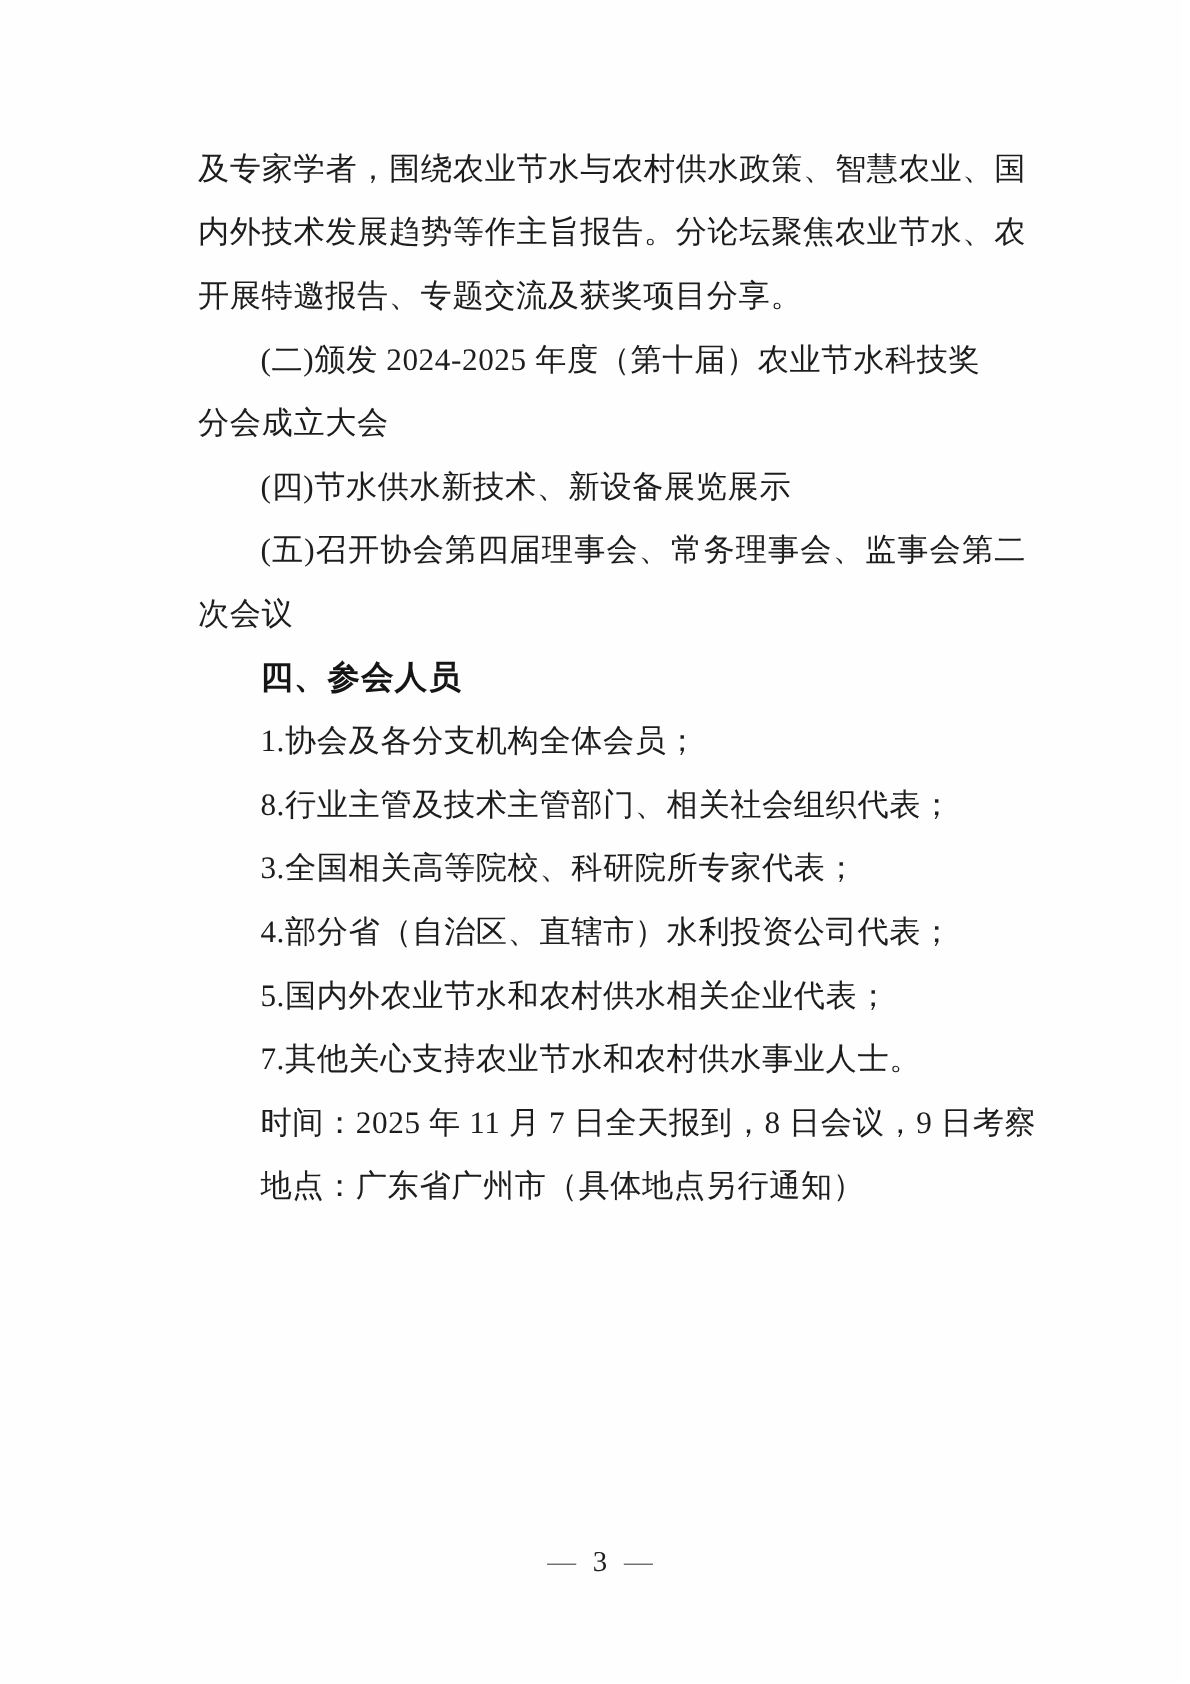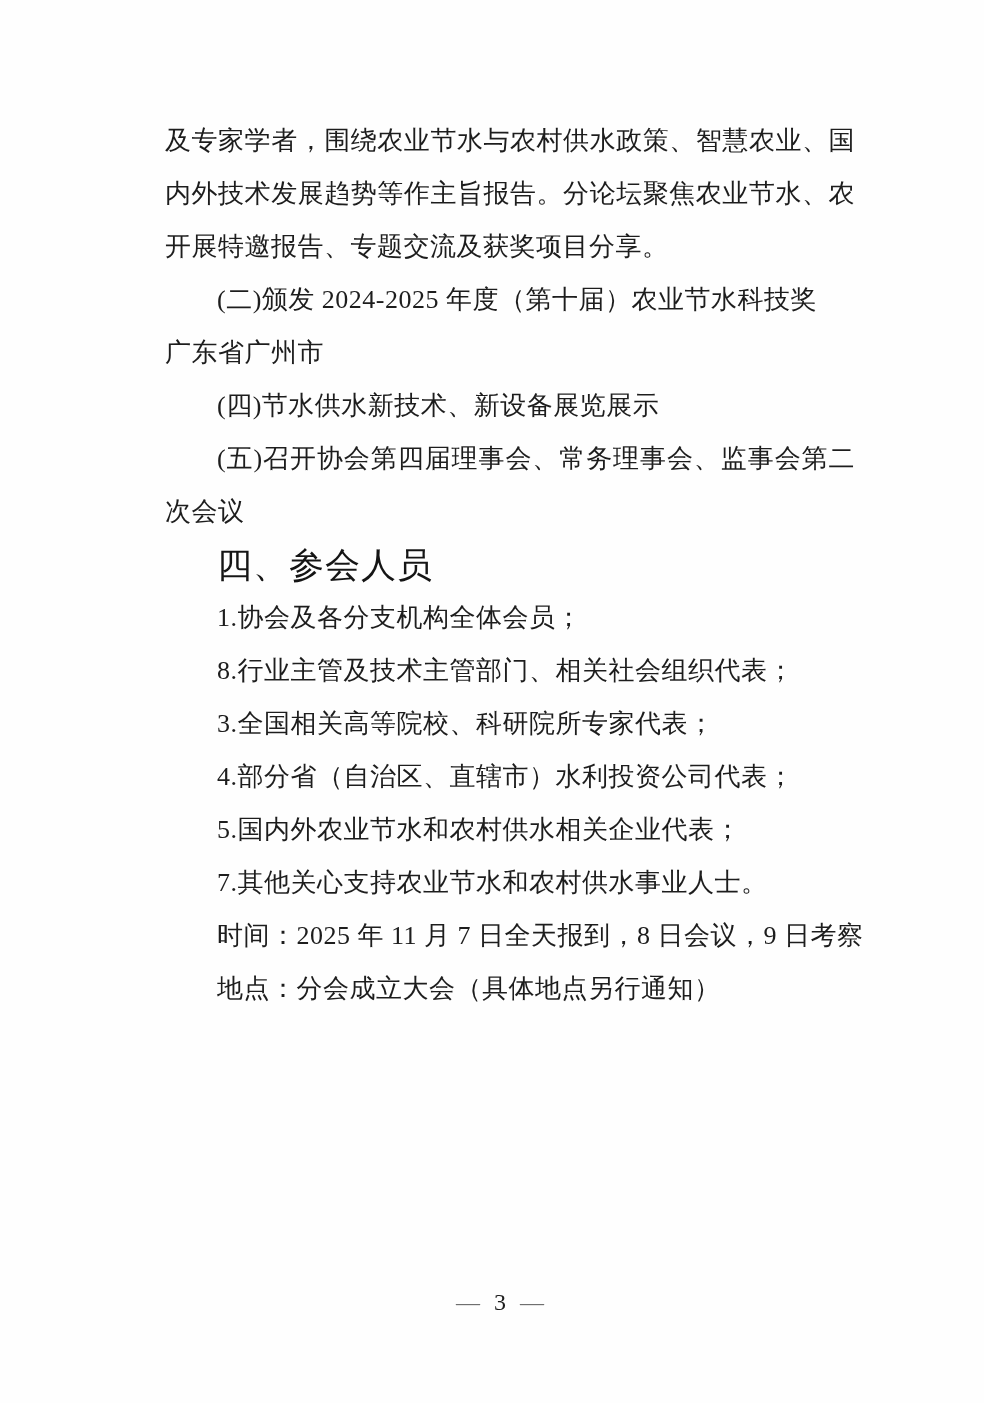--- a/index.html
+++ b/index.html
@@ -35,22 +35,22 @@
     text-align: justify;
     text-align-last: justify;
   }
   
   .ind {
     text-indent: 52px;
   }
   
   .head {
     font-family: "Liberation Sans", "DejaVu Sans", sans-serif;
-    font-weight: 400;
-    font-size: 35px;
+    font-weight: 700;
+    font-size: 27px;
     color: #151515;
     letter-spacing: 1px;
   }
   .footer {
     position: absolute;
     left: 0;
     top: 1282px;
     width: 100%;
     text-align: center;
     padding-left: 16px;
@@ -71,32 +71,32 @@
 </head>
 <body>
 
 <div class="page">
 
   <div class="content">
     <div class="line just">及专家学者，围绕农业节水与农村供水政策、智慧农业、国</div>
     <div class="line just">内外技术发展趋势等作主旨报告。分论坛聚焦农业节水、农</div>
     <div class="line">开展特邀报告、专题交流及获奖项目分享。</div>
     <div class="line ind">(二)颁发 2024-2025 年度（第十届）农业节水科技奖</div>
-    <div class="line">广东省广州市</div>
+    <div class="line">分会成立大会</div>
     <div class="line ind">(四)节水供水新技术、新设备展览展示</div>
     <div class="line ind just">(五)召开协会第四届理事会、常务理事会、监事会第二</div>
     <div class="line">次会议</div>
     <div class="line ind head">四、参会人员</div>
     <div class="line ind">1.协会及各分支机构全体会员；</div>
     <div class="line ind">8.行业主管及技术主管部门、相关社会组织代表；</div>
     <div class="line ind">3.全国相关高等院校、科研院所专家代表；</div>
     <div class="line ind">4.部分省（自治区、直辖市）水利投资公司代表；</div>
     <div class="line ind">5.国内外农业节水和农村供水相关企业代表；</div>
     <div class="line ind">7.其他关心支持农业节水和农村供水事业人士。</div>
     <div class="line ind">时间：2025 年 11 月 7 日全天报到，8 日会议，9 日考察</div>
-    <div class="line ind">地点：分会成立大会（具体地点另行通知）</div>
+    <div class="line ind">地点：广东省广州市（具体地点另行通知）</div>
   </div>
 
   <div class="footer">
     <span class="dash">—</span><span class="num">3</span><span class="dash">—</span>
   </div>
 
 </div>
 
 </body></html>

